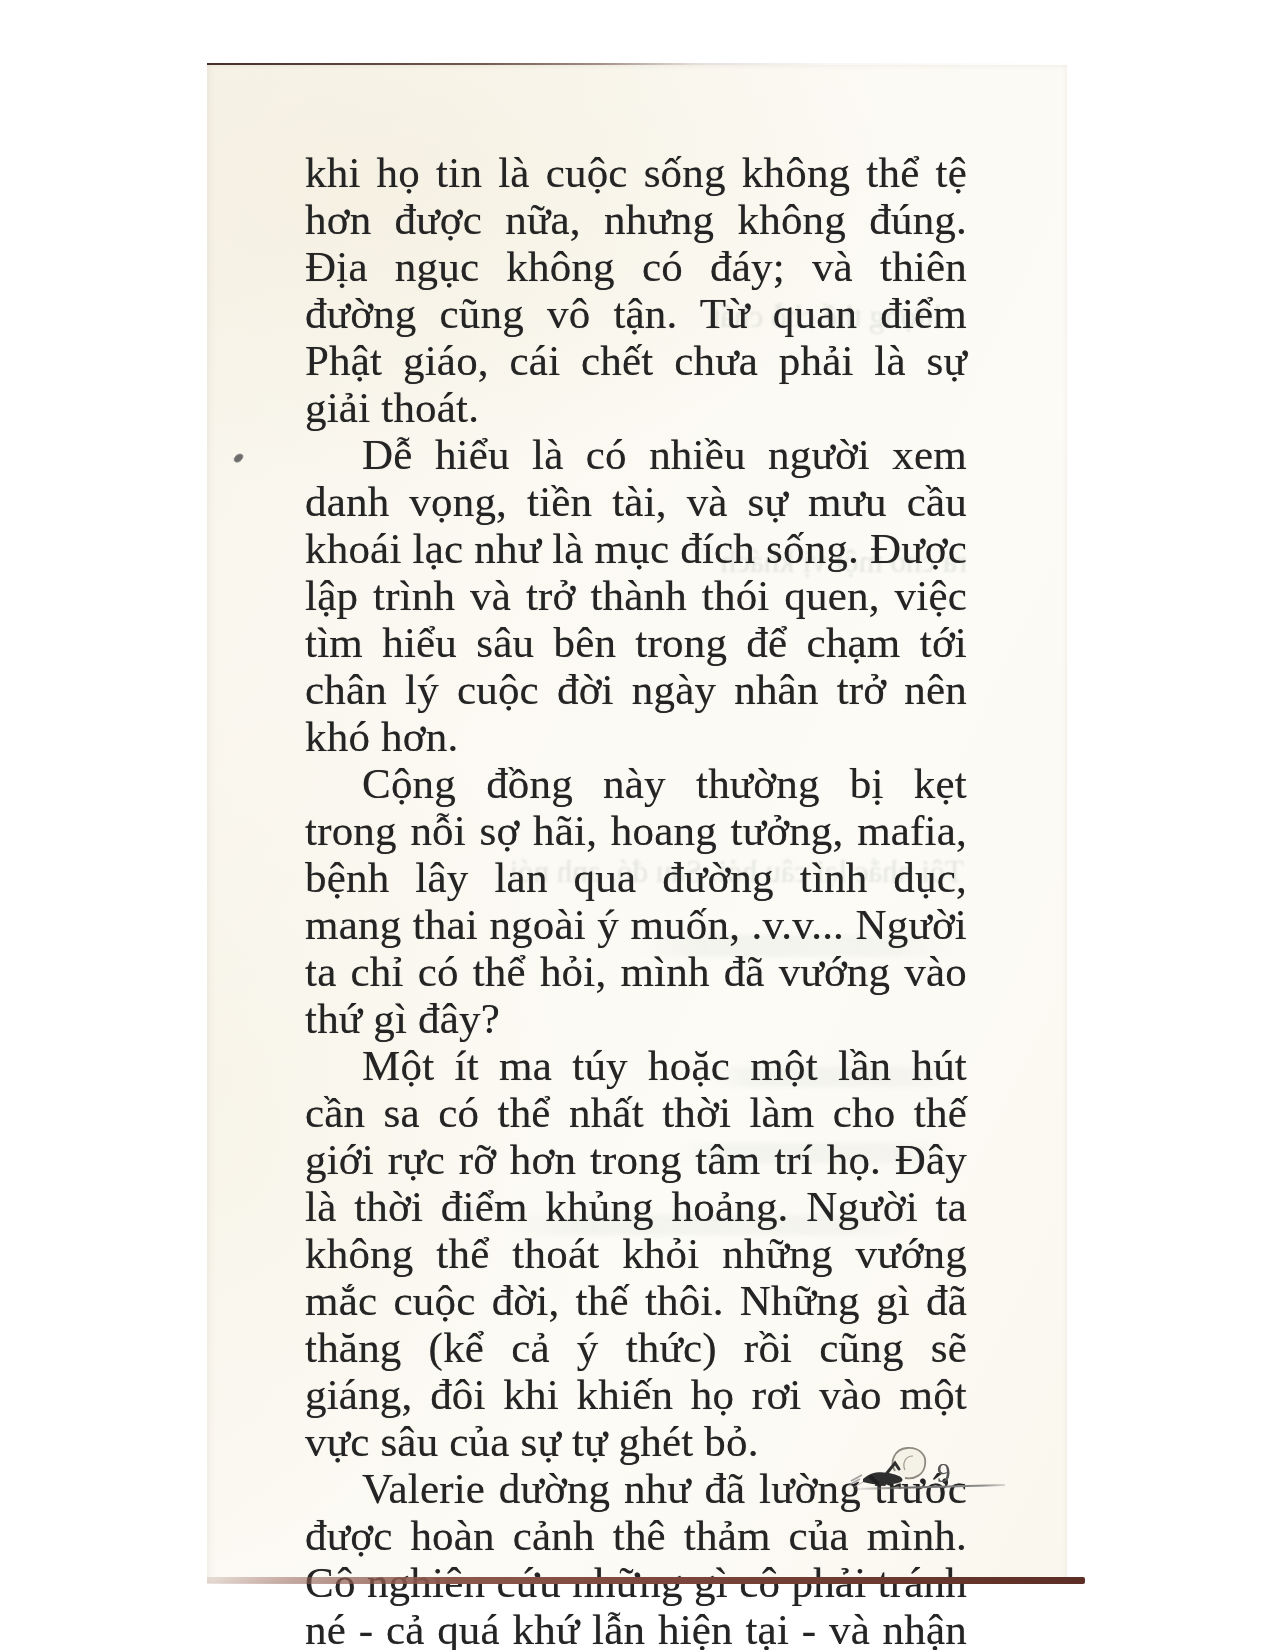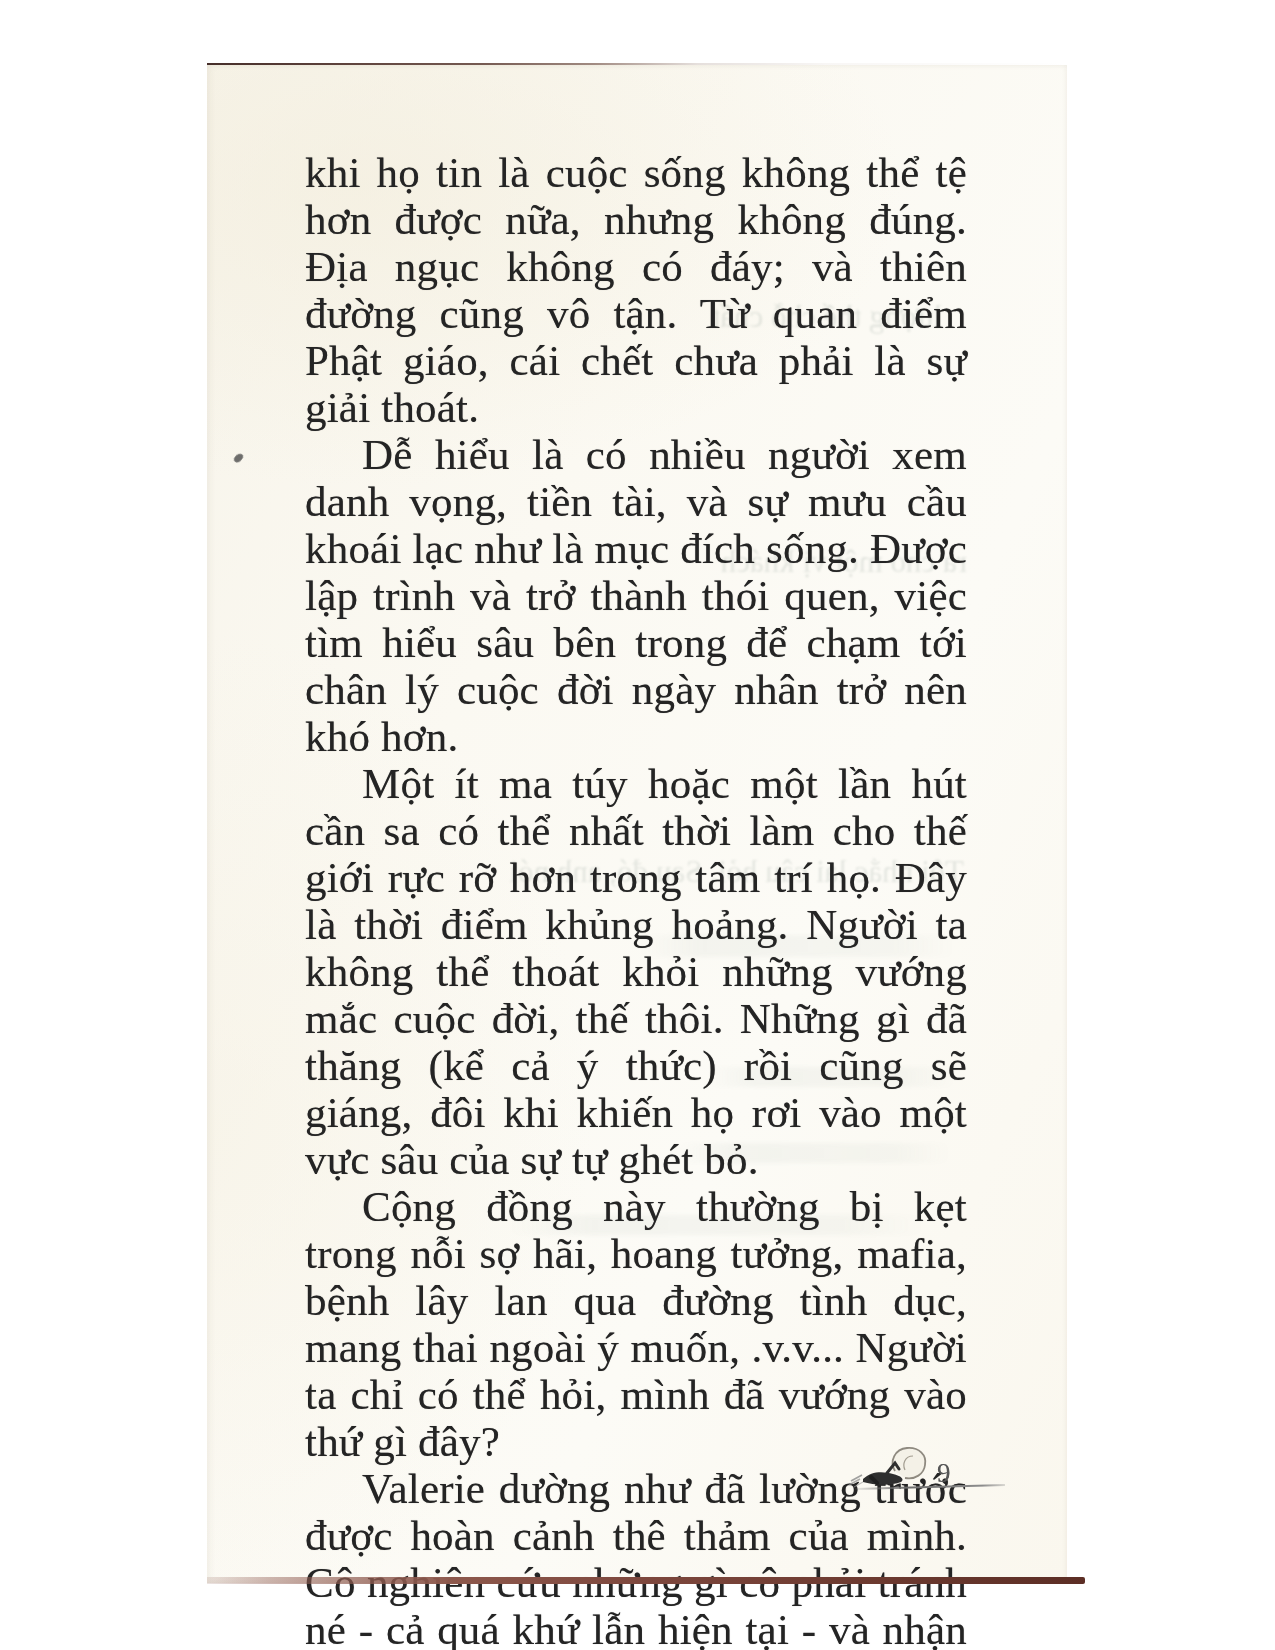--- a/index.html
+++ b/index.html
@@ -116,22 +116,22 @@
     <div class="bleed-stripe stripe-a"></div>
     <div class="bleed-stripe stripe-b"></div>
     <div class="bleed-stripe stripe-c"></div>
     <div class="bleed-stripe stripe-d"></div>
 
     <div class="speck"></div>
 
     <div class="text-block">
       <p class="continued">khi họ tin là cuộc sống không thể tệ hơn được nữa, nhưng không đúng. Địa ngục không có đáy; và thiên đường cũng vô tận. Từ quan điểm Phật giáo, cái chết chưa phải là sự giải thoát.</p>
       <p>Dễ hiểu là có nhiều người xem danh vọng, tiền tài, và sự mưu cầu khoái lạc như là mục đích sống. Được lập trình và trở thành thói quen, việc tìm hiểu sâu bên trong để chạm tới chân lý cuộc đời ngày nhân trở nên khó hơn.</p>
+      <p>Cộng đồng này thường bị kẹt trong nỗi sợ hãi, hoang tưởng, mafia, bệnh lây lan qua đường tình dục, mang thai ngoài ý muốn, .v.v... Người ta chỉ có thể hỏi, mình đã vướng vào thứ gì đây?</p>
       <p>Một ít ma túy hoặc một lần hút cần sa có thể nhất thời làm cho thế giới rực rỡ hơn trong tâm trí họ. Đây là thời điểm khủng hoảng. Người ta không thể thoát khỏi những vướng mắc cuộc đời, thế thôi. Những gì đã thăng (kể cả ý thức) rồi cũng sẽ giáng, đôi khi khiến họ rơi vào một vực sâu của sự tự ghét bỏ.</p>
-      <p>Cộng đồng này thường bị kẹt trong nỗi sợ hãi, hoang tưởng, mafia, bệnh lây lan qua đường tình dục, mang thai ngoài ý muốn, .v.v... Người ta chỉ có thể hỏi, mình đã vướng vào thứ gì đây?</p>
       <p>Valerie dường như đã lường trước được hoàn cảnh thê thảm của mình. Cô nghiên cứu những gì cô phải tránh né - cả quá khứ lẫn hiện tại - và nhận thấy rằng với cô, con đường dẫn tới thiên đàng cần phải đi qua ngục tối của sự tự xem xét nội tâm. Cuốn sách này kết hợp trải nghiệm cá nhân và những bài tập thực tế. Một số bước cần thiết để vượt qua cái</p>
     </div>
 
     <div class="pagenum-row">
       <svg class="ornament-svg" viewBox="0 0 84 48" xmlns="http://www.w3.org/2000/svg">
 
         <path d="M4 38 L15 32" stroke="#8a8a8a" stroke-width="1.6" fill="none" opacity="0.8"></path>
         <path d="M2 42 L13 36" stroke="#8a8a8a" stroke-width="1.6" fill="none" opacity="0.7"></path>
         <path d="M7 44 L16 39" stroke="#9a9a9a" stroke-width="1.2" fill="none" opacity="0.6"></path>
 

